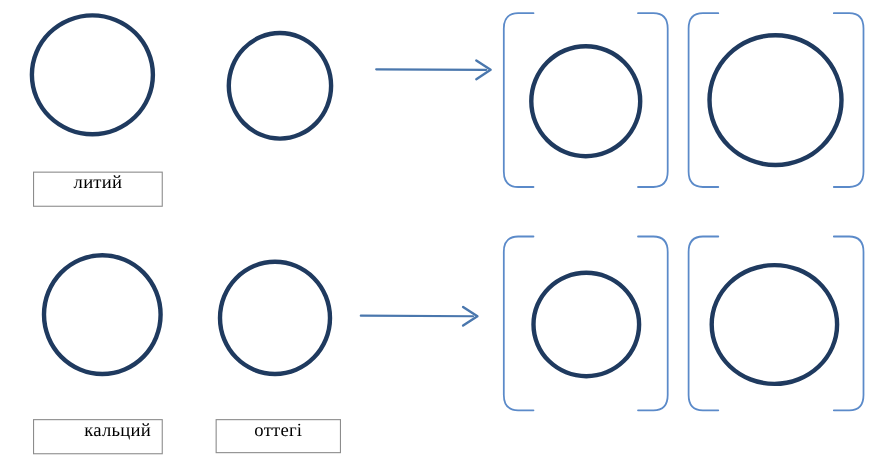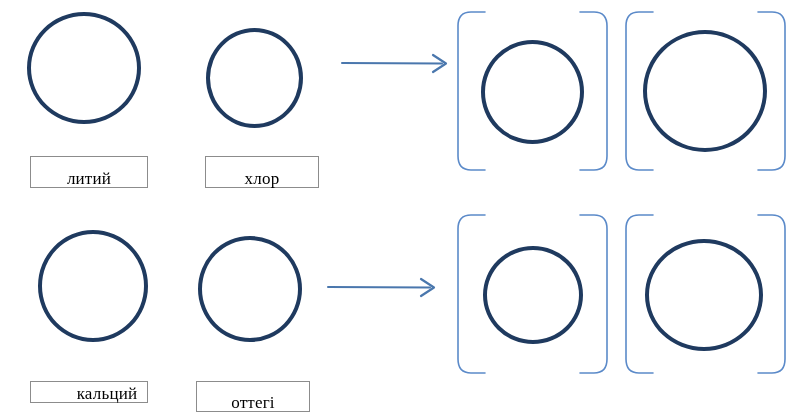--- a/index.html
+++ b/index.html
@@ -37,21 +37,21 @@
     box-sizing: border-box;
   }
 
   
   .label-box {
     position: absolute;
     box-sizing: border-box;
     background: #ffffff;
     border: 1px solid #8c8c8c;
     display: flex;
-    align-items: flex-end;
+    align-items: flex-start;
     justify-content: center;
     color: #000000;
     font-family: "Liberation Serif", serif;
     font-size: 17px;
     line-height: 1;
     letter-spacing: 0.2px;
     white-space: nowrap;
   }
 
   
@@ -101,23 +101,20 @@
         <path d="M 30 2 L 16 2 Q 3 2 3 16 L 3 146 Q 3 160 16 160 L 30 160" fill="none" stroke="#5b8ac9" stroke-width="1.6" stroke-linecap="round"></path>
         <path d="M 135 2 L 149 2 Q 162 2 162 16 L 162 146 Q 162 160 149 160 L 135 160" fill="none" stroke="#5b8ac9" stroke-width="1.6" stroke-linecap="round"></path>
       </svg>
       <div class="atom-circle" style="left:20px; top:20px; width:124px; height:122px; border-width:4px;"></div>
     </div>
 
     <div class="label-box" style="left:30px; top:156px; width:118px; height:32px;">
       <span>литий</span>
     </div>
 
-    <div class="label-box" style="left:205px; top:156px; width:114px; height:32px;">
-      <span>хлор</span>
-    </div>
 
   </div>
 
   <div class="row" id="row-2">
 
     <div class="atom-circle" style="left:38px; top:22px; width:110px; height:112px; border-width:4px;"></div>
 
     <div class="atom-circle" style="left:198px; top:28px; width:104px; height:106px; border-width:4px;"></div>
 
     <div class="arrow" style="left:326px; top:62px; width:116px; height:32px;">
@@ -136,21 +133,21 @@
     </div>
 
     <div class="bracket-group" style="left:623px; top:5px; width:165px; height:162px;">
       <svg width="165" height="162" viewBox="0 0 165 162">
         <path d="M 30 2 L 16 2 Q 3 2 3 16 L 3 146 Q 3 160 16 160 L 30 160" fill="none" stroke="#5b8ac9" stroke-width="1.6" stroke-linecap="round"></path>
         <path d="M 135 2 L 149 2 Q 162 2 162 16 L 162 146 Q 162 160 149 160 L 135 160" fill="none" stroke="#5b8ac9" stroke-width="1.6" stroke-linecap="round"></path>
       </svg>
       <div class="atom-circle" style="left:22px; top:26px; width:118px; height:112px; border-width:4px;"></div>
     </div>
 
-    <div class="label-box" style="left:30px; top:173px; width:118px; height:22px;padding-left:36px;">
+    <div class="label-box" style="left:30px; top:173px; width:118px; height:32px;padding-left:36px;">
       <span>кальций</span>
     </div>
 
     <div class="label-box" style="left:196px; top:173px; width:114px; height:31px;">
       <span>оттегі</span>
     </div>
 
   </div>
 
 </div>

